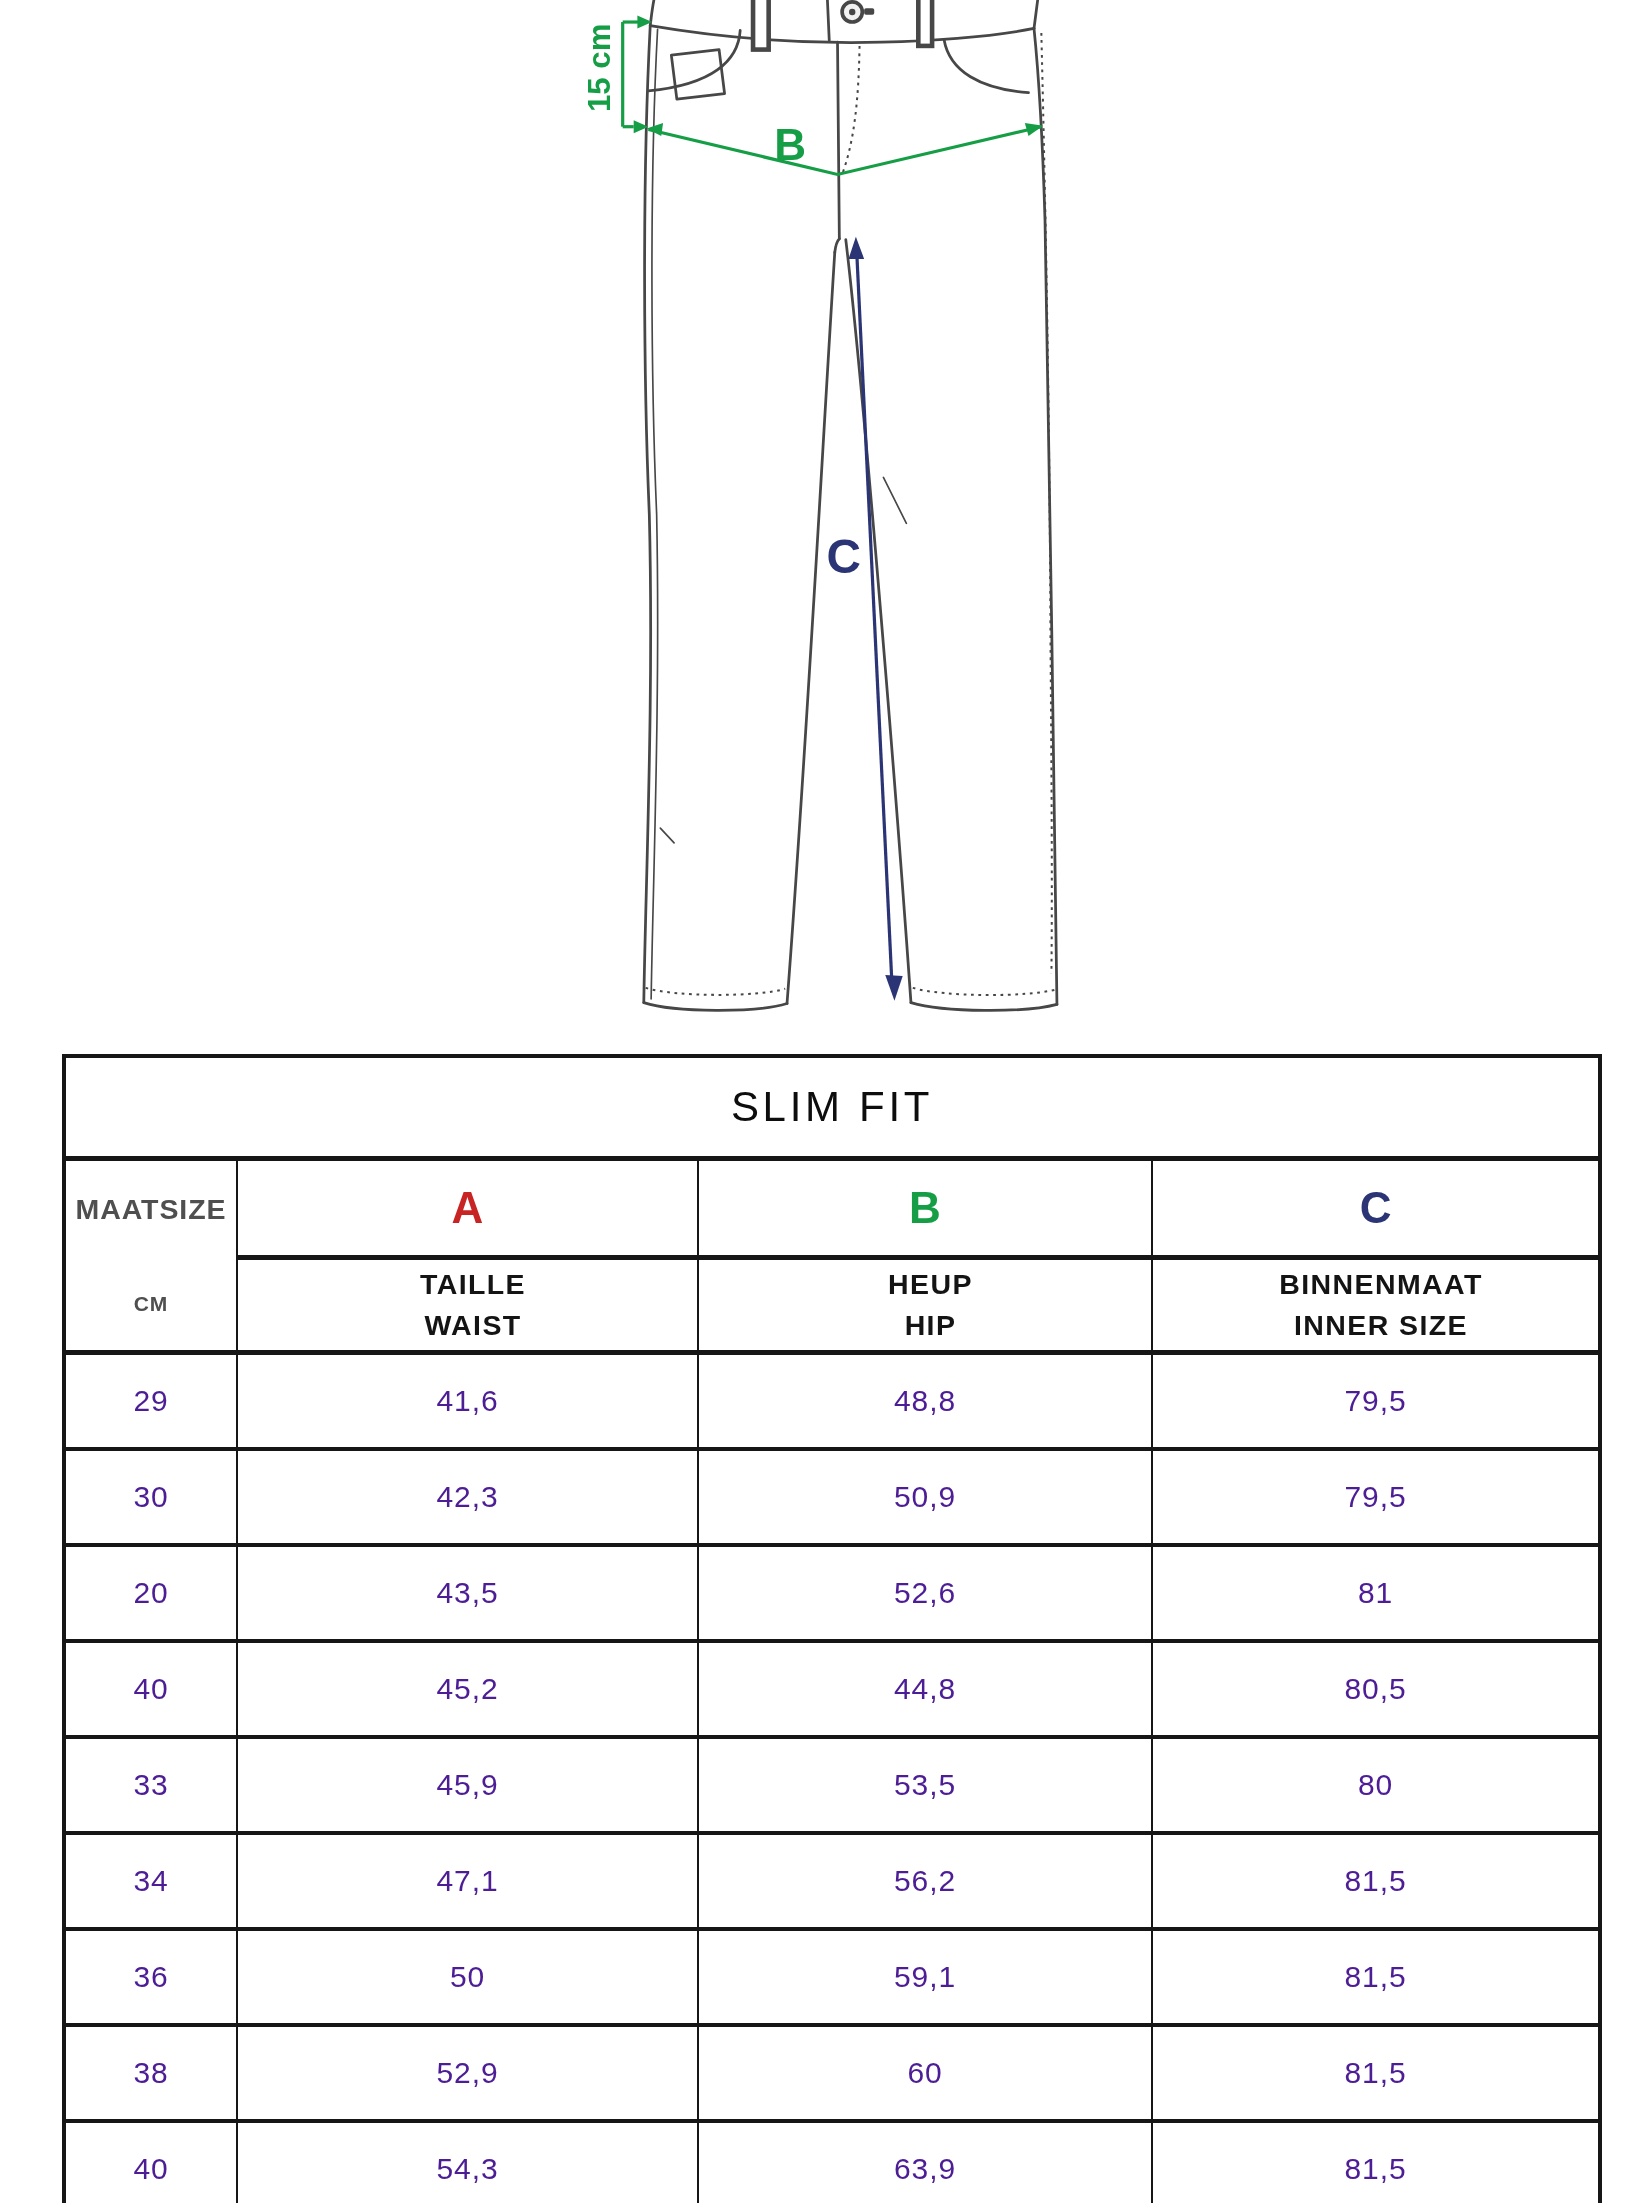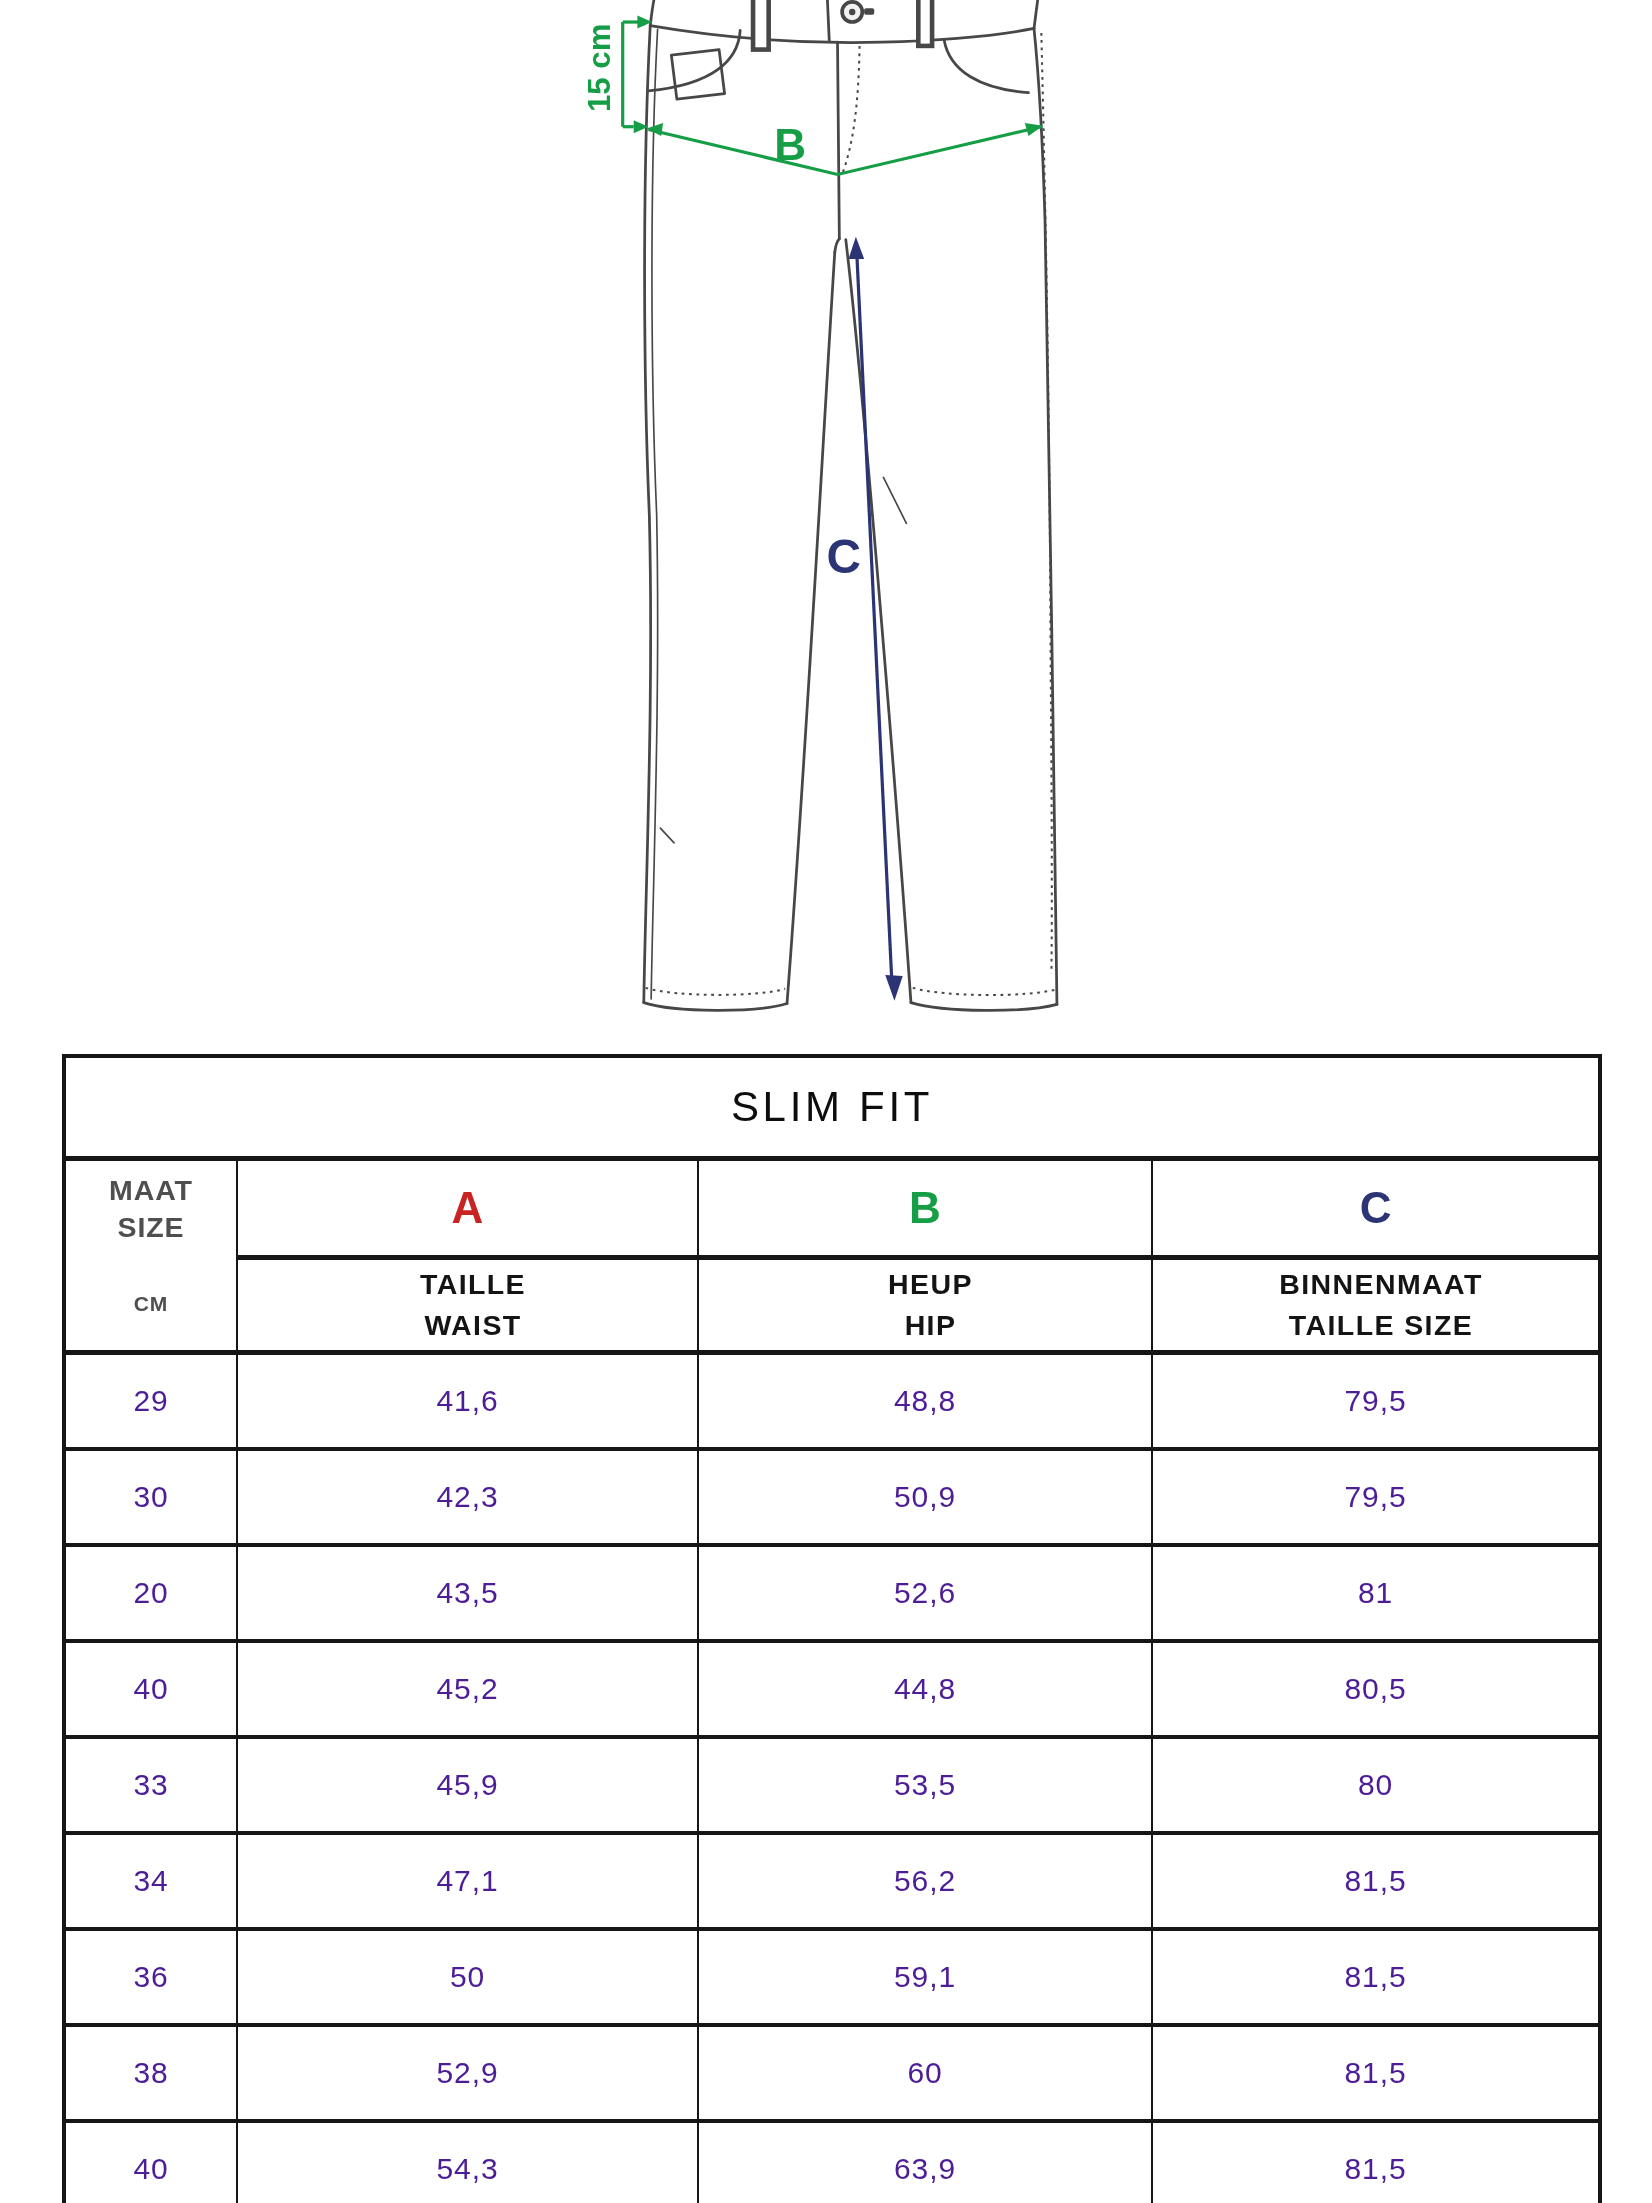--- a/index.html
+++ b/index.html
@@ -41,21 +41,21 @@
     height:98px;font-size:42px;font-weight:normal;letter-spacing:3.7px;color:#0d0d0d;
     border-bottom:5.5px solid var(--line);
   }
   .size-table .letter-cell{
     height:92px;font-size:44px;font-weight:bold;border-bottom:5.5px solid var(--line);
   }
   .size-table .size-head{
     border-bottom:5.5px solid var(--line);color:#4f4f4f;
   }
   .size-head-inner{display:flex;flex-direction:column;height:189px;}
-  .size-head-top{flex:1.05;display:flex;flex-direction:column;align-items:center;justify-content:center;
+  .size-head-top{flex:1.05;display:flex;flex-direction:row;align-items:center;justify-content:center;
     font-size:28.5px;font-weight:600;letter-spacing:0.9px;line-height:1.3;}
   .size-head-bottom{flex:1;display:flex;align-items:center;justify-content:center;
     font-size:21px;font-weight:600;letter-spacing:0.9px;}
   .size-table .label-cell{
     height:88px;font-size:28.5px;font-weight:600;letter-spacing:1.4px;line-height:1.45;
     color:#141414;border-bottom:5.5px solid var(--line);padding-left:11px;
   }
   .size-table tbody td{
     height:92px;font-size:30px;font-weight:400;letter-spacing:0.9px;
     border-bottom:4.6px solid var(--line);color:#4c1d95;
@@ -164,21 +164,21 @@
       <th class="label-cell">
         <div>TAILLE</div>
         <div>WAIST</div>
       </th>
       <th class="label-cell">
         <div>HEUP</div>
         <div>HIP</div>
       </th>
       <th class="label-cell">
         <div>BINNENMAAT</div>
-        <div>TAILLE SIZE</div>
+        <div>INNER SIZE</div>
       </th>
     </tr>
   </thead>
   <tbody>
       <tr>
         <td>29</td>
         <td>41,6</td>
         <td>48,8</td>
         <td>79,5</td>
       </tr>

